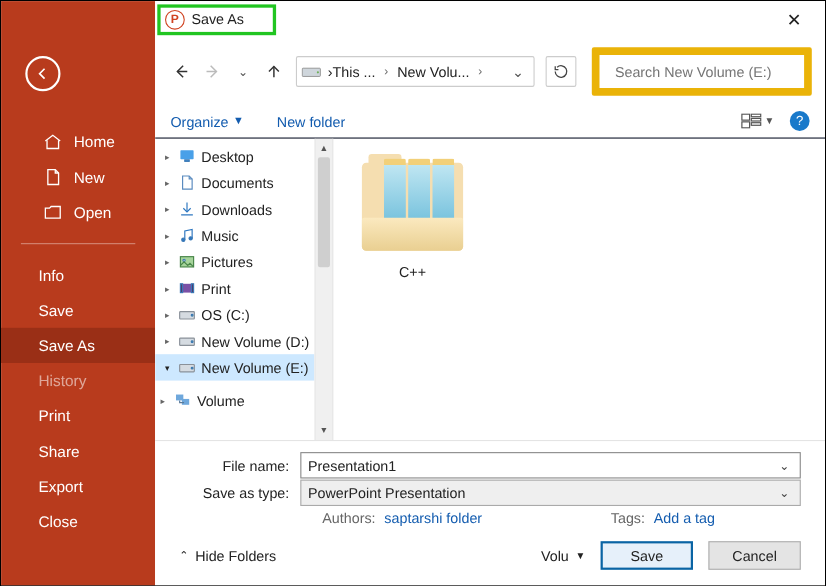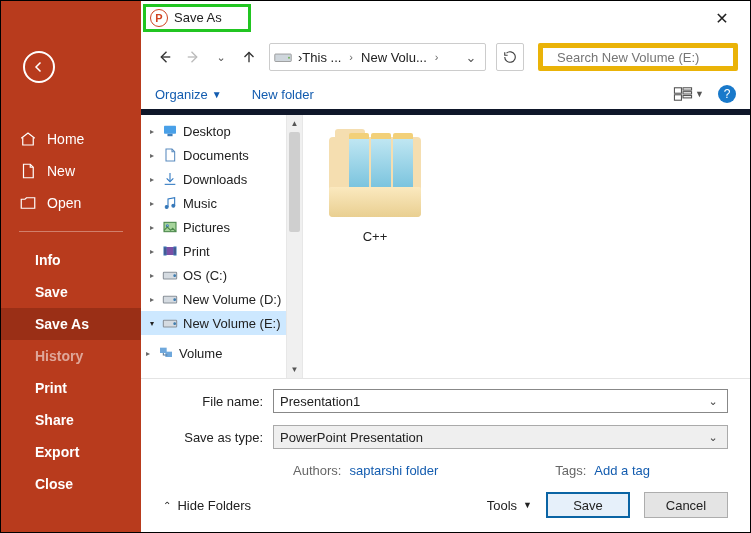--- a/index.html
+++ b/index.html
@@ -5,25 +5,25 @@
   * { box-sizing: border-box; font-family: "Segoe UI", Arial, sans-serif; }
   html, body { margin: 0; padding: 0; }
   body { width: 751px; height: 533px; background: #fff; font-size: 13px; color: #222; overflow: hidden; }
 
   .root { display: flex; width: 100%; height: 100%; border: 1px solid #000; }
 
   
   .pp-sidebar { width: 140px; background: #b83b1d; color: #fff; flex-shrink: 0; padding-top: 50px; }
   .pp-back { width: 32px; height: 32px; border: 2px solid #fff; border-radius: 50%; margin-left: 22px; display:flex; align-items:center; justify-content:center; cursor:pointer; }
   .pp-back svg { stroke:#fff; }
-  .pp-top { margin-top: 40px; }
+  .pp-top { margin-top: 30px; padding-left: 20px; }
   .pp-item { display:flex; align-items:center; gap:10px; padding: 7px 18px; font-size: 14px; cursor:pointer; }
   .pp-item svg { flex-shrink:0; }
   .pp-div { border-top:1px solid rgba(255,255,255,.35); margin: 12px 18px; }
-  .pp-sect .pp-item { padding: 8px 34px; font-size: 14px; font-weight: bold; }
+  .pp-sect .pp-item { padding: 8px 34px; font-size: 14px; }
   .pp-sect .pp-item.selected { background:#9a2f16; }
   .pp-sect .pp-item.faded { color: rgba(255,255,255,.55); text-align: right; }
 
   
   .dialog { flex:1; display:flex; flex-direction:column; position:relative; overflow:hidden; background: #fff; }
 
   .titlebar { display:flex; align-items:center; height:36px; padding:0 8px; border-bottom:1px solid transparent; }
   .title-group { display:flex; align-items:center; gap:6px; border:3px solid #21c521; padding:2px 26px 2px 4px; margin-left:-6px; margin-top:-2px; }
   .pp-logo { width:18px; height:18px; background:#fff; border-radius:50%; border:1px solid #d04321; position:relative; display:flex; align-items:center; justify-content:center; }
   .pp-logo::after { content:"P"; color:#d04321; font-weight:bold; font-size:11px; }
@@ -36,24 +36,24 @@
   .navbtn.disabled { color:#bbb; cursor:default; }
   .navrow .chev { font-size:11px; color:#555; }
   .addrbox { flex:1; display:flex; align-items:center; height:28px; border:1px solid #ccc; border-radius:2px; padding:0 4px; margin-left:4px; }
   .addrbox .drive-icon { width:18px; height:14px; margin-right:6px; }
   .crumb { display:flex; align-items:center; gap:4px; white-space:nowrap; overflow:hidden; }
   .crumb span { cursor:pointer; }
   .crumb .gt { color:#666; padding:0 4px; font-size:11px; }
   .addrbox .flex { flex:1; }
   .addr-chev { width:20px; text-align:center; color:#555; cursor:pointer; }
   .refresh { width:28px; height:28px; border:1px solid #ccc; border-radius:2px; margin-left:6px; display:flex; align-items:center; justify-content:center; cursor:pointer; }
-  .searchbox { width:200px; height:28px; border:5px solid #eab308; border-radius:2px; margin-left:10px; display:flex; align-items:center; padding:0 6px; color:#777; gap:6px; }
+  .searchbox { width:200px; height:44px; border:7px solid #eab308; border-radius:2px; margin-left:10px; display:flex; align-items:center; padding:0 6px; color:#777; gap:6px; }
   .searchbox input { border:none; outline:none; flex:1; font-size:13px; color:#777; background:transparent; }
 
-  .toolbarrow { display:flex; align-items:center; padding:4px 14px 6px 14px; border-bottom:6px solid #0f172a;justify-content:flex-end; }
+  .toolbarrow { display:flex; align-items:center; padding:4px 14px 6px 14px; border-bottom:1px solid #0f172a;justify-content:flex-end; }
   .toolbarrow .link { color:#135caf; cursor:pointer; display:flex; align-items:center; gap:4px; }
   .toolbarrow .gap { width:30px; }
   .toolbarrow .right { margin-left:auto; display:flex; align-items:center; gap:14px; }
   .viewbtn { display:flex; align-items:center; gap:2px; cursor:pointer; }
   .helpbtn { width:18px; height:18px; background:#1979ca; color:#fff; border-radius:50%; font-size:12px; display:flex; align-items:center; justify-content:center; cursor:pointer; }
 
   .middle { flex:1; display:flex; overflow:hidden; border-bottom:1px solid #e4e4e4; }
 
   
   .tree { width:145px; overflow:auto; padding-top:4px; }
@@ -75,21 +75,21 @@
   
   .fold-back { position:absolute; inset:0; background:#f5deb0; border-radius:4px; }
   .fold-tab { position:absolute; top:-8px; left:6px; width:30px; height:12px; background:#f5deb0; border-radius:3px 3px 0 0; }
   .fold-front { position:absolute; left:0; right:0; bottom:0; height:72%; background:linear-gradient(#fbe9bf,#e9cf91); border-radius:2px 2px 4px 4px; transform:skewX(0deg); }
   .paper { position:absolute; top:6px; right:8px; width:32px; height:44px; background:#fff; border:1px solid #ccc; }
   .cpp-notes { position:absolute; top:-4px; left:20px; right:8px; bottom:10px; display:flex; gap:2px; }
   .note { flex:1; background:linear-gradient(#bfe6f2,#5fb6d6); border-top:6px solid #f2d079; border-radius:2px; }
 
   
   .form { padding:10px 22px 0 22px; }
-  .frow { display:flex; align-items:center; margin-bottom:12px; }
+  .frow { display:flex; align-items:center; margin-bottom:1px; }
   .flabel { width:110px; text-align:right; padding-right:10px; font-size:13px; }
   .finput { flex:1; height:24px; border:1px solid #888; background:#fff; display:flex; align-items:center; padding:0 6px; font-size:13px; }
   .finput.combo { background:#efefef; border:1px solid #aaa; }
   .finput .flex { flex:1; }
   .finput .dd { width:16px; text-align:center; color:#444; font-size:11px; cursor:pointer; }
   .metarow { display:flex; align-items:center; padding:2px 0 0 130px; gap:8px; font-size:13px; }
   .metarow .label { color:#666; }
   .metarow .value { color:#135caf; cursor:pointer; }
   .metarow .sep { flex:1; }
 
@@ -387,20 +387,20 @@
       </div>
     </div>
 
     <div class="footer">
       <div class="hidefolders">
         <span style="font-size:10px;">⌃</span>
         <span>Hide Folders</span>
       </div>
       <div class="flex"></div>
       <div class="toolsbtn">
-        <span>Tools</span>
+        <span>Volu</span>
         <span style="font-size:9px;">▼</span>
       </div>
       <div class="btn primary">Save</div>
       <div class="btn">Cancel</div>
     </div>
   </div>
 </div>
 
 </body></html>

